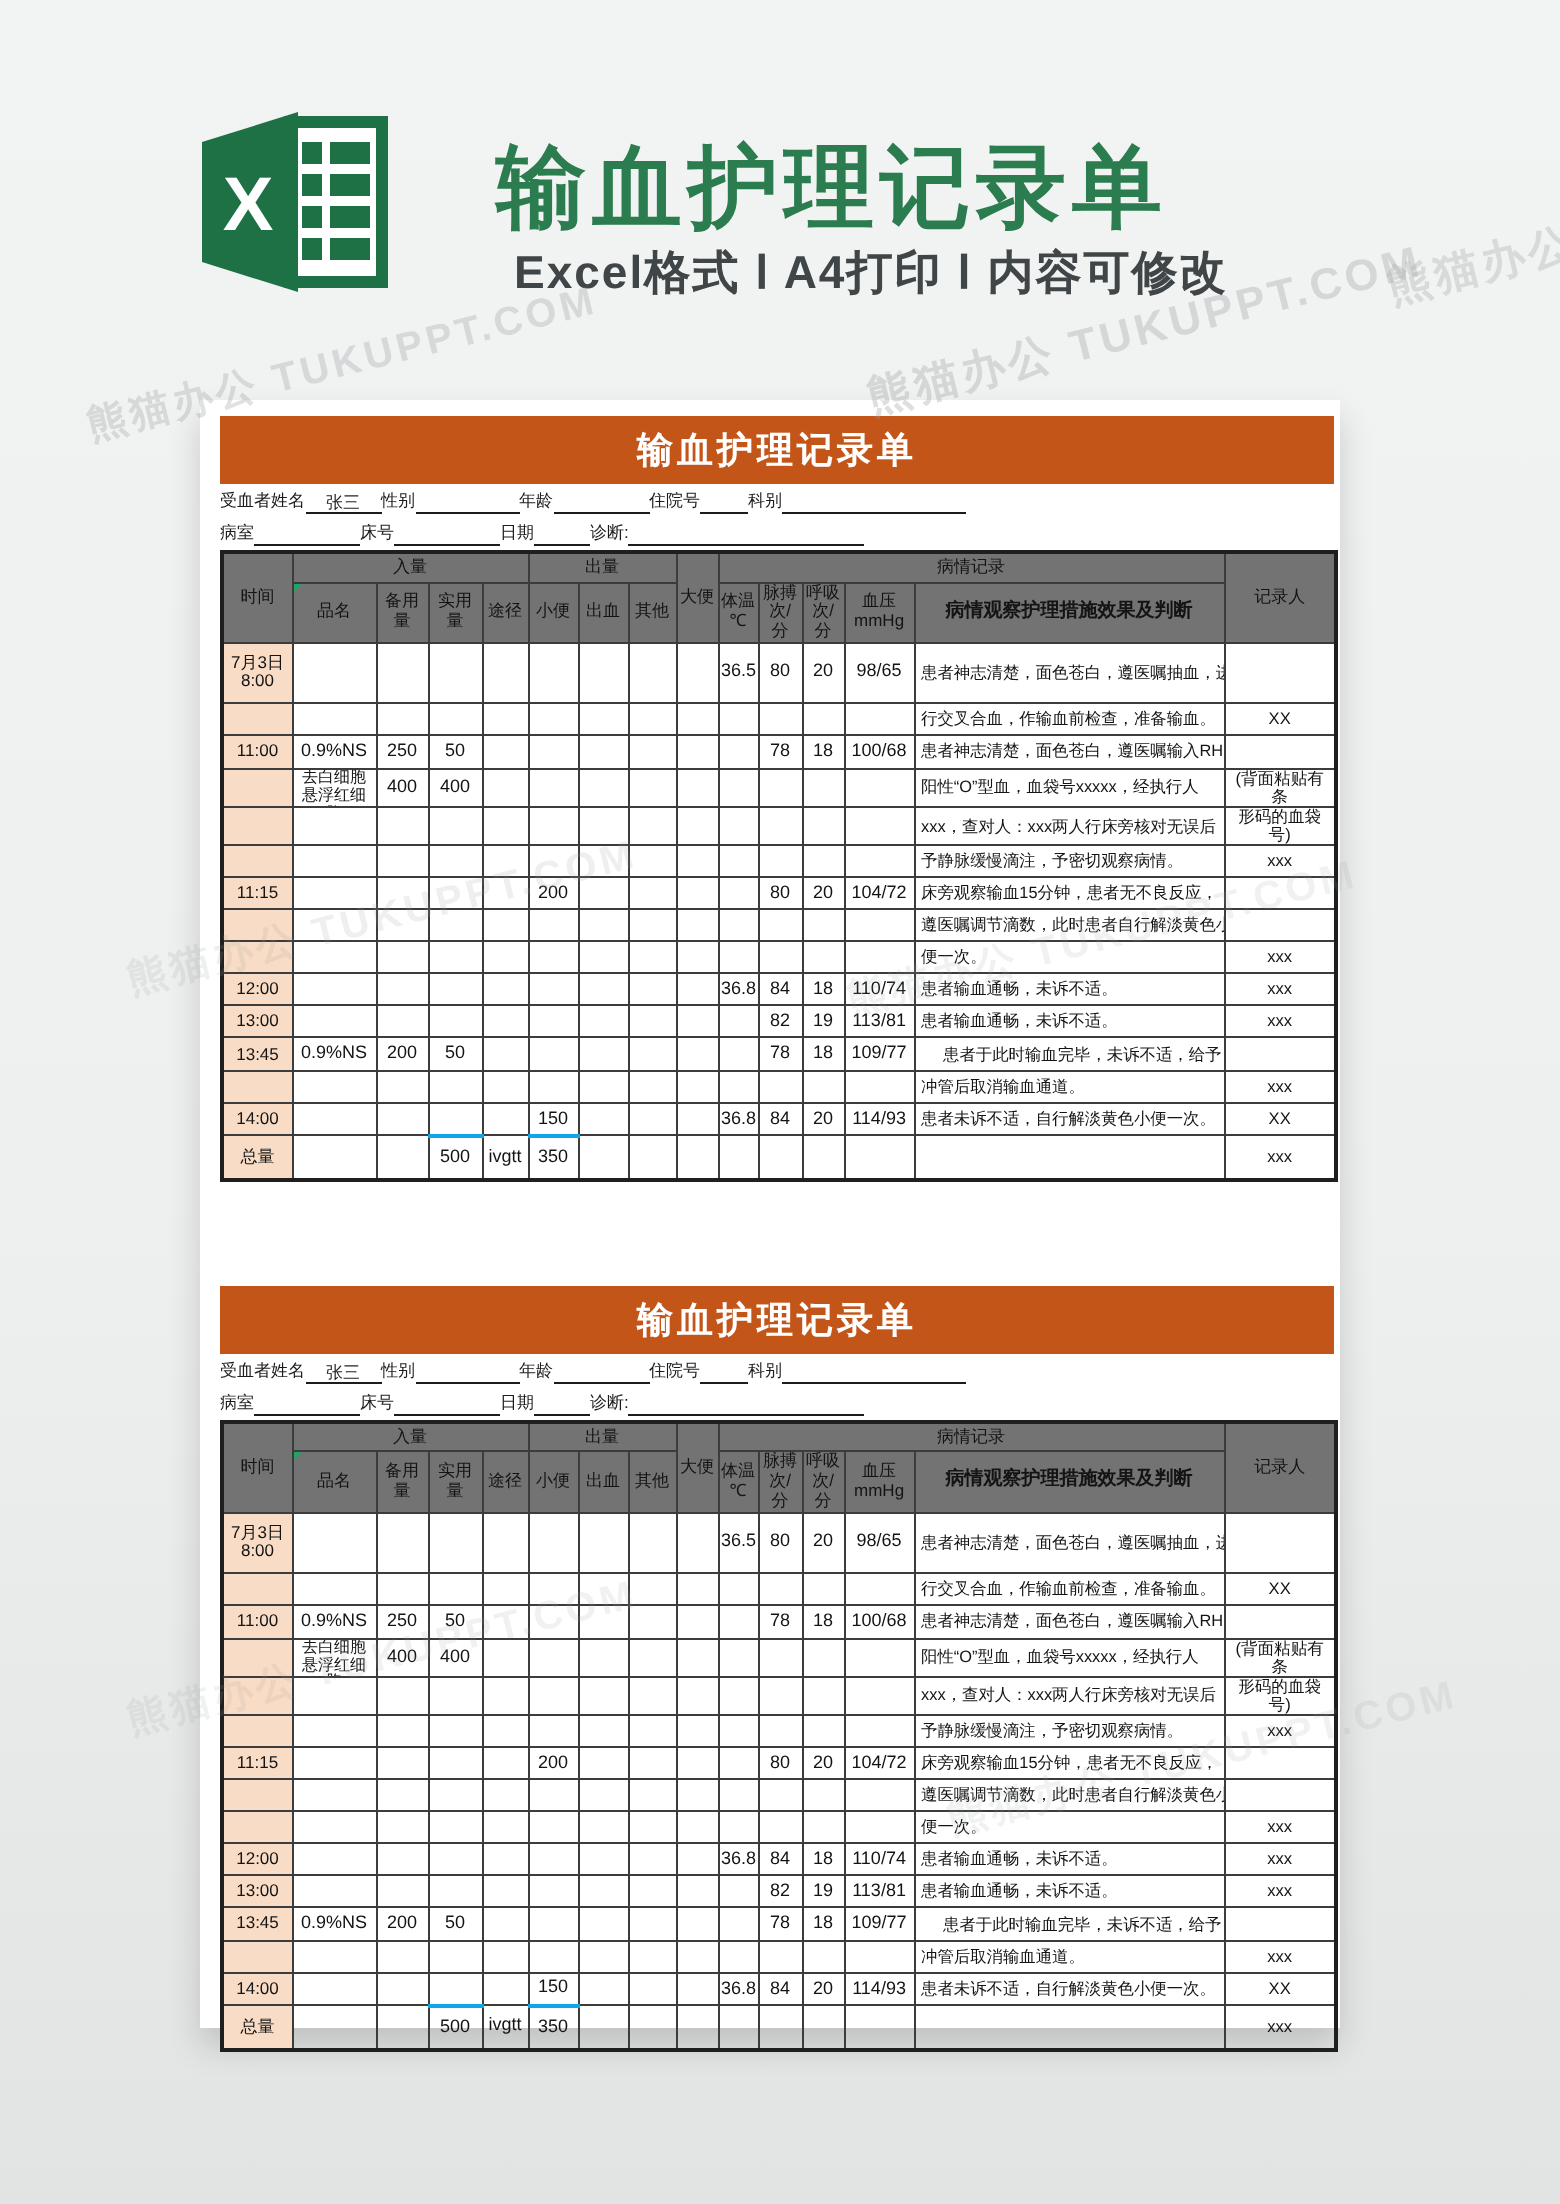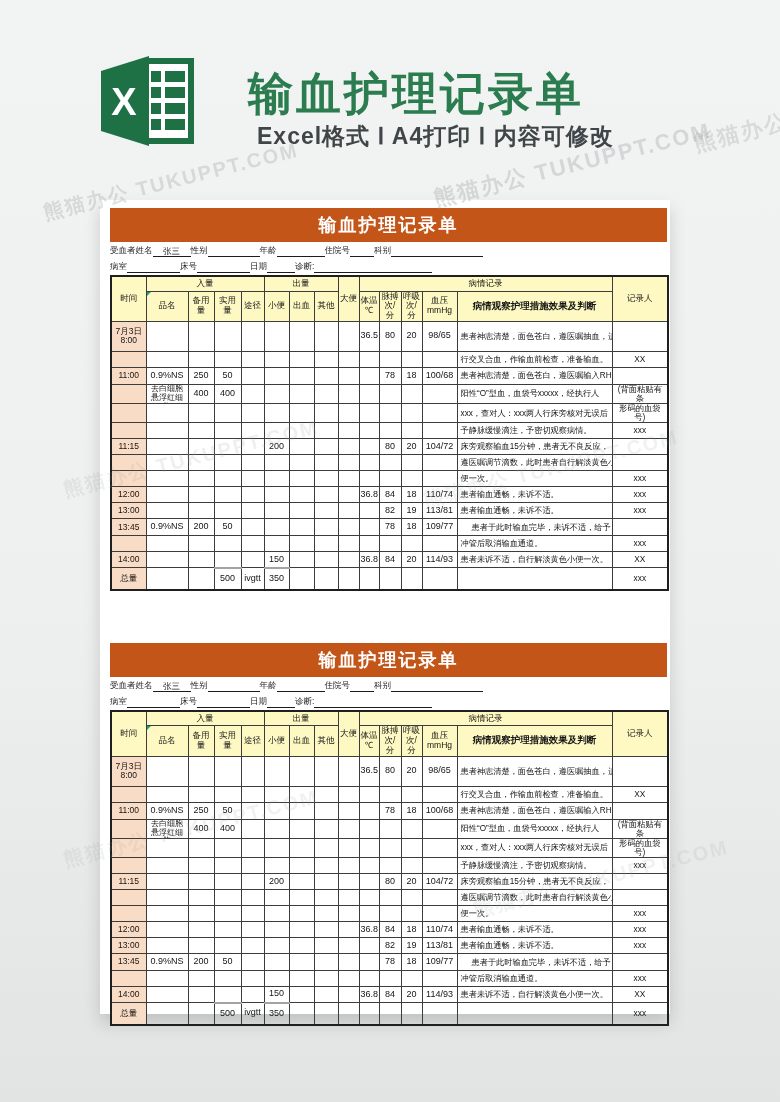--- a/index.html
+++ b/index.html
@@ -28,35 +28,35 @@
     margin-top:2px;white-space:nowrap;}
   .info-label{display:inline-block;vertical-align:bottom;}
   .info-fill{display:inline-block;vertical-align:bottom;height:11px;text-align:center;
     border-bottom:1px solid #1c1c1c;font-size:8.5px;}
   
   table.rec-table{border-collapse:collapse;table-layout:fixed;width:557px;
     margin-top:1px;font-size:9px;color:#141414;}
   .rec-table th,.rec-table td{border:1px solid #3c3c3c;padding:0 1px;text-align:center;
     vertical-align:middle;overflow:hidden;}
   .rec-table{border:2px solid #1f1f1f;}
-  .rec-table thead th{background:#fef9c3;font-weight:normal;font-size:8.5px;line-height:1.15;}
+  .rec-table thead th{background:#737373;font-weight:normal;font-size:8.5px;line-height:1.15;}
   .rec-table thead tr.h-group{height:15px;}
   .rec-table thead tr.h-sub{height:26px;}
   .rec-table thead th.note-head{font-weight:bold;font-size:9.5px;}
   .rec-table thead th.flag{position:relative;}
   .rec-table thead th.flag::before{content:"";position:absolute;left:0;top:0;
     border-top:4px solid #21a366;border-right:4px solid transparent;}
   .rec-table tbody tr{height:16px;}
   .rec-table tbody td{line-height:1.1;}
   .rec-table td.c-time{background:#f9dcc5;font-size:8.5px;}
   .rec-table td.c-note{text-align:left;padding-left:3px;font-size:8.2px;white-space:nowrap;}
   .rec-table td.c-note.indent{padding-left:14px;}
   .rec-table td.c-recorder{font-size:8.3px;}
   .rec-table td .wrap{white-space:normal;font-size:8px;line-height:8.8px;max-height:18px;overflow:hidden;}
-  .rec-table td.sum{border-top:2px solid #a3a3a3;}
+  .rec-table td.sum{border-top:2px solid #0ea5e9;}
   .rec-table tr.total-row td.c-time{font-weight:normal;}
 </style>
 </head>
 <body>
 
 <div class="page">
 
   <div class="top-header">
     <div class="excel-logo">
       <svg width="104" height="98" viewBox="0 0 104 98">

